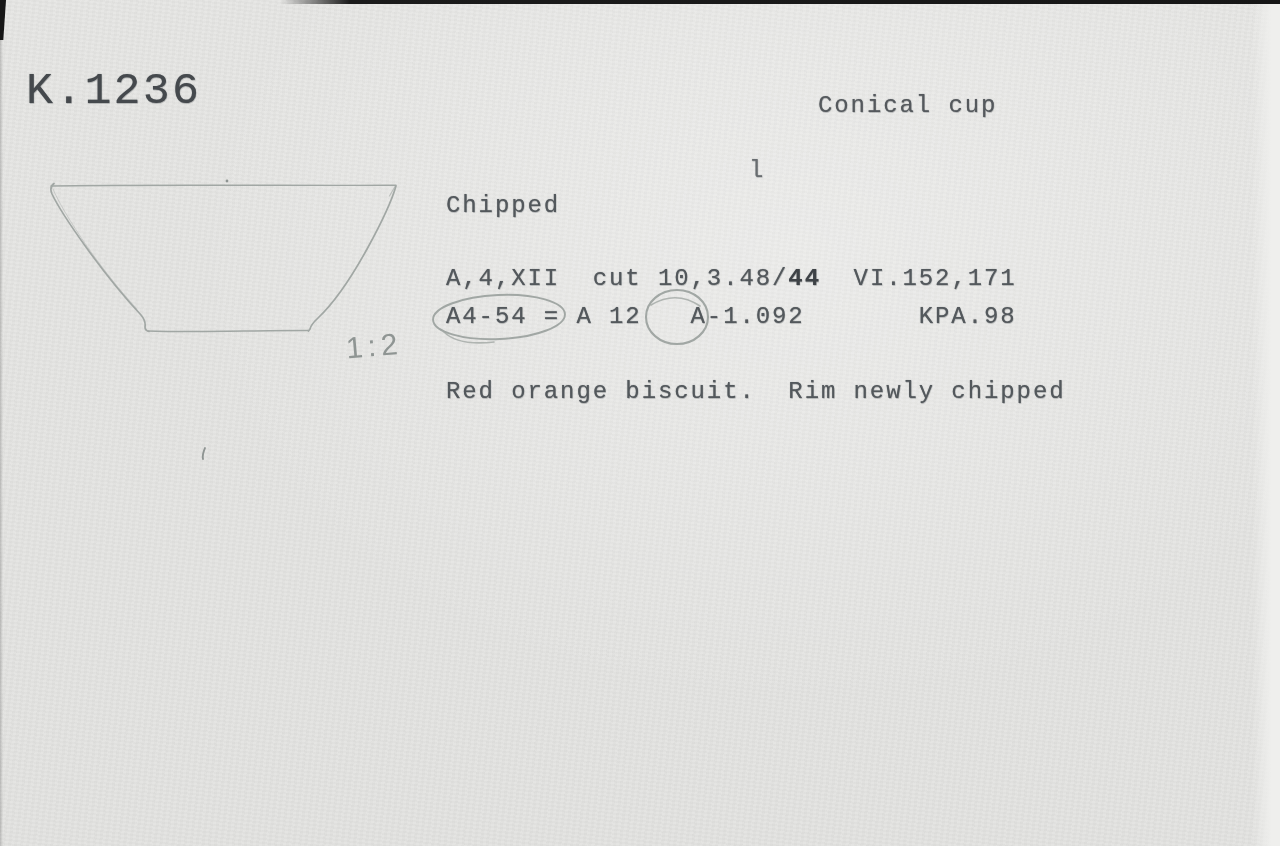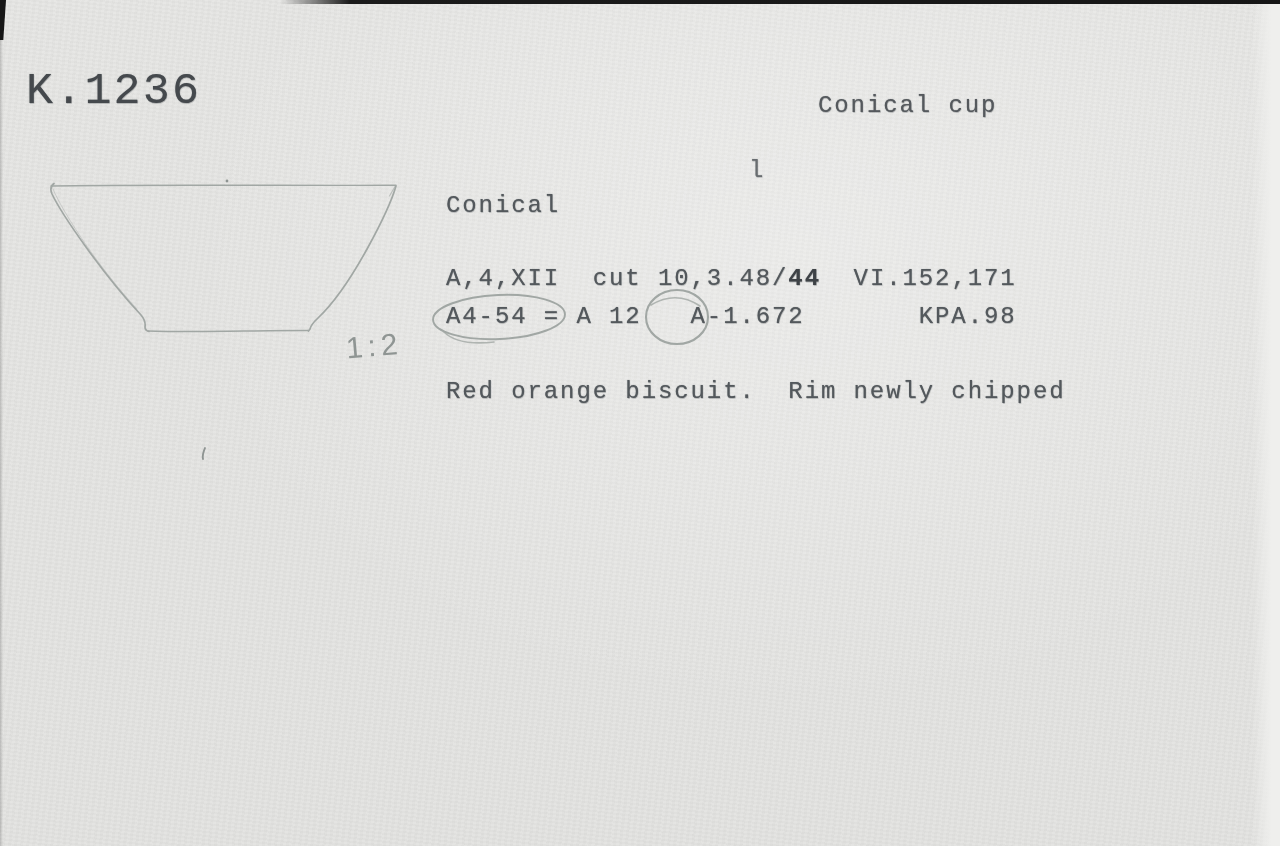--- a/index.html
+++ b/index.html
@@ -59,24 +59,24 @@
 
 <div class="paper"></div>
 <div class="right-edge"></div>
 <div class="left-shadow"></div>
 <div class="scan-top"></div>
 <div class="scan-left"></div>
 
 <div class="type knum">K.1236</div>
 <div class="type title">Conical cup</div>
 
-<div class="type dims"><br><span>Conical</span></div>
+<div class="type dims"><br><span>Chipped</span></div>
 <div class="type overstrike">l</div>
 
-<div class="type context"><span><span>A,4,XII  cut 10,3.48/</span><span class="bold">44</span><span>  VI.152,171</span></span><br><span>A4-54 = A 12   A-1.672       KPA.98</span></div>
+<div class="type context"><span><span>A,4,XII  cut 10,3.48/</span><span class="bold">44</span><span>  VI.152,171</span></span><br><span>A4-54 = A 12   A-1.092       KPA.98</span></div>
 
 <div class="type desc"><span>Red orange biscuit.  Rim newly chipped</span><br><br></div>
 
 <div class="scale-note">1:2</div>
 
 <svg class="pencil-overlay" width="1280" height="846" viewBox="0 0 1280 846">
   <g stroke="#a1a7a4" fill="none" stroke-linecap="round" stroke-linejoin="round">
 
     <g>
       <path d="M51,186 C140,184.3 300,185.8 396,185.3" stroke-width="1.4"></path>

